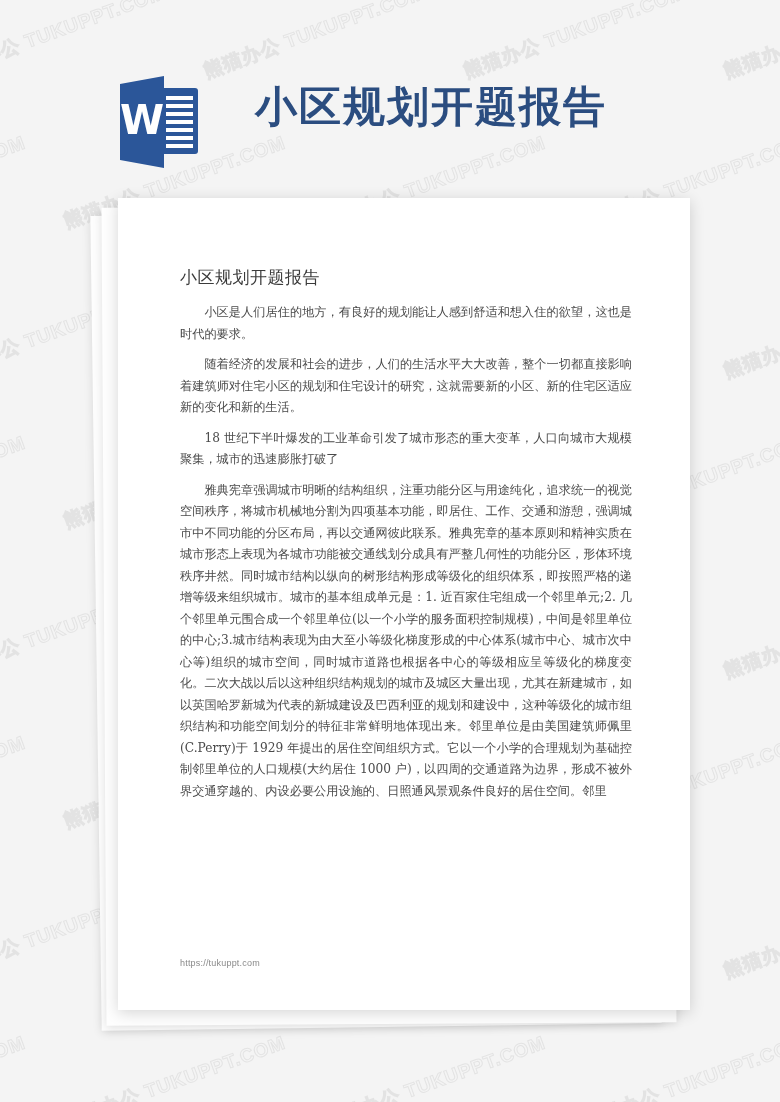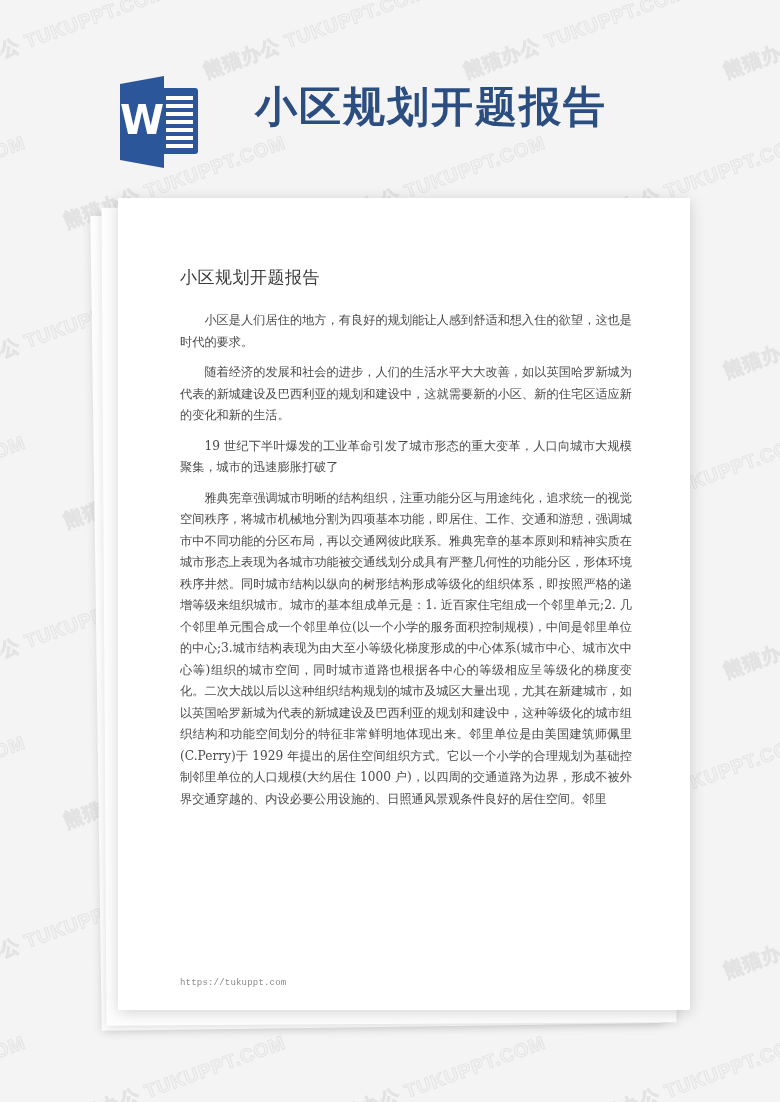--- a/index.html
+++ b/index.html
@@ -119,43 +119,42 @@
     top: 68px;
     font-size: 17px;
     color: #3b3b3b;
     font-family: "DejaVu Serif", "Liberation Serif", serif;
     font-weight: 400;
     letter-spacing: 0.5px;
   }
   .doc-body {
     position: absolute;
     left: 62px;
-    top: 112px;
+    top: 104px;
     width: 452px;
     font-family: "DejaVu Serif", "Liberation Serif", serif;
     color: #4a4a4a;
     font-size: 12.2px;
     line-height: 21.5px;
     text-align: justify;
     text-justify: inter-character;
   }
   .doc-body p {
     margin: 0 0 9px 0;
     text-indent: 2em;
   }
   .doc-body p:last-child { margin-bottom: 12px; }
   .doc-footer {
     position: absolute;
     left: 62px;
     top: 760px;
     font-size: 9px;
     color: #8a8a8a;
-    font-family: Liberation Mono, monospace;
+    font-family: Liberation Sans, sans-serif;
     letter-spacing: 0.2px;
-    margin-top: 20px;
   }
 </style>
 </head>
 <body>
 
 <div class="watermark-layer" id="wm-layer">
     <div class="wm" style="left: -60px; top: 60px;">熊猫办公 TUKUPPT.COM</div>
     <div class="wm" style="left: 200px; top: 60px;">熊猫办公 TUKUPPT.COM</div>
     <div class="wm" style="left: 460px; top: 60px;">熊猫办公 TUKUPPT.COM</div>
     <div class="wm" style="left: 720px; top: 60px;">熊猫办公 TUKUPPT.COM</div>
@@ -190,22 +189,22 @@
   </div>
 
 <div class="paper-stack">
   <div class="sheet-back2"></div>
   <div class="sheet-back1"></div>
   <div class="sheet-front">
     <div class="doc-inner">
       <div class="doc-title">小区规划开题报告</div>
       <div class="doc-body" id="doc-body">
           <p>小区是人们居住的地方，有良好的规划能让人感到舒适和想入住的欲望，这也是时代的要求。</p>
-          <p>随着经济的发展和社会的进步，人们的生活水平大大改善，如以英国哈罗新城为代表的新城建设及巴西利亚的规划和建设中，这就需要新的小区、新的住宅区适应新的变化和新的生活。</p>
-          <p>19 世纪下半叶爆发的工业革命引发了城市形态的重大变革，人口向城市大规模聚集，城市的迅速膨胀打破了</p>
+          <p>随着经济的发展和社会的进步，人们的生活水平大大改善，整个一切都直接影响着建筑师对住宅小区的规划和住宅设计的研究，这就需要新的小区、新的住宅区适应新的变化和新的生活。</p>
+          <p>18 世纪下半叶爆发的工业革命引发了城市形态的重大变革，人口向城市大规模聚集，城市的迅速膨胀打破了</p>
           <p>雅典宪章强调城市明晰的结构组织，注重功能分区与用途纯化，追求统一的视觉空间秩序，将城市机械地分割为四项基本功能，即居住、工作、交通和游憩，强调城市中不同功能的分区布局，再以交通网彼此联系。雅典宪章的基本原则和精神实质在城市形态上表现为各城市功能被交通线划分成具有严整几何性的功能分区，形体环境秩序井然。同时城市结构以纵向的树形结构形成等级化的组织体系，即按照严格的递增等级来组织城市。城市的基本组成单元是：1. 近百家住宅组成一个邻里单元;2. 几个邻里单元围合成一个邻里单位(以一个小学的服务面积控制规模)，中间是邻里单位的中心;3.城市结构表现为由大至小等级化梯度形成的中心体系(城市中心、城市次中心等)组织的城市空间，同时城市道路也根据各中心的等级相应呈等级化的梯度变化。二次大战以后以这种组织结构规划的城市及城区大量出现，尤其在新建城市，如以英国哈罗新城为代表的新城建设及巴西利亚的规划和建设中，这种等级化的城市组织结构和功能空间划分的特征非常鲜明地体现出来。邻里单位是由美国建筑师佩里(C.Perry)于 1929 年提出的居住空间组织方式。它以一个小学的合理规划为基础控制邻里单位的人口规模(大约居住 1000 户)，以四周的交通道路为边界，形成不被外界交通穿越的、内设必要公用设施的、日照通风景观条件良好的居住空间。邻里</p>
         </div>
       <div class="doc-footer">https://tukuppt.com</div>
     </div>
   </div>
 </div>
 
 <div class="header">
   <div class="word-icon">
     <svg width="100" height="100" viewBox="0 0 100 100" xmlns="http://www.w3.org/2000/svg">

